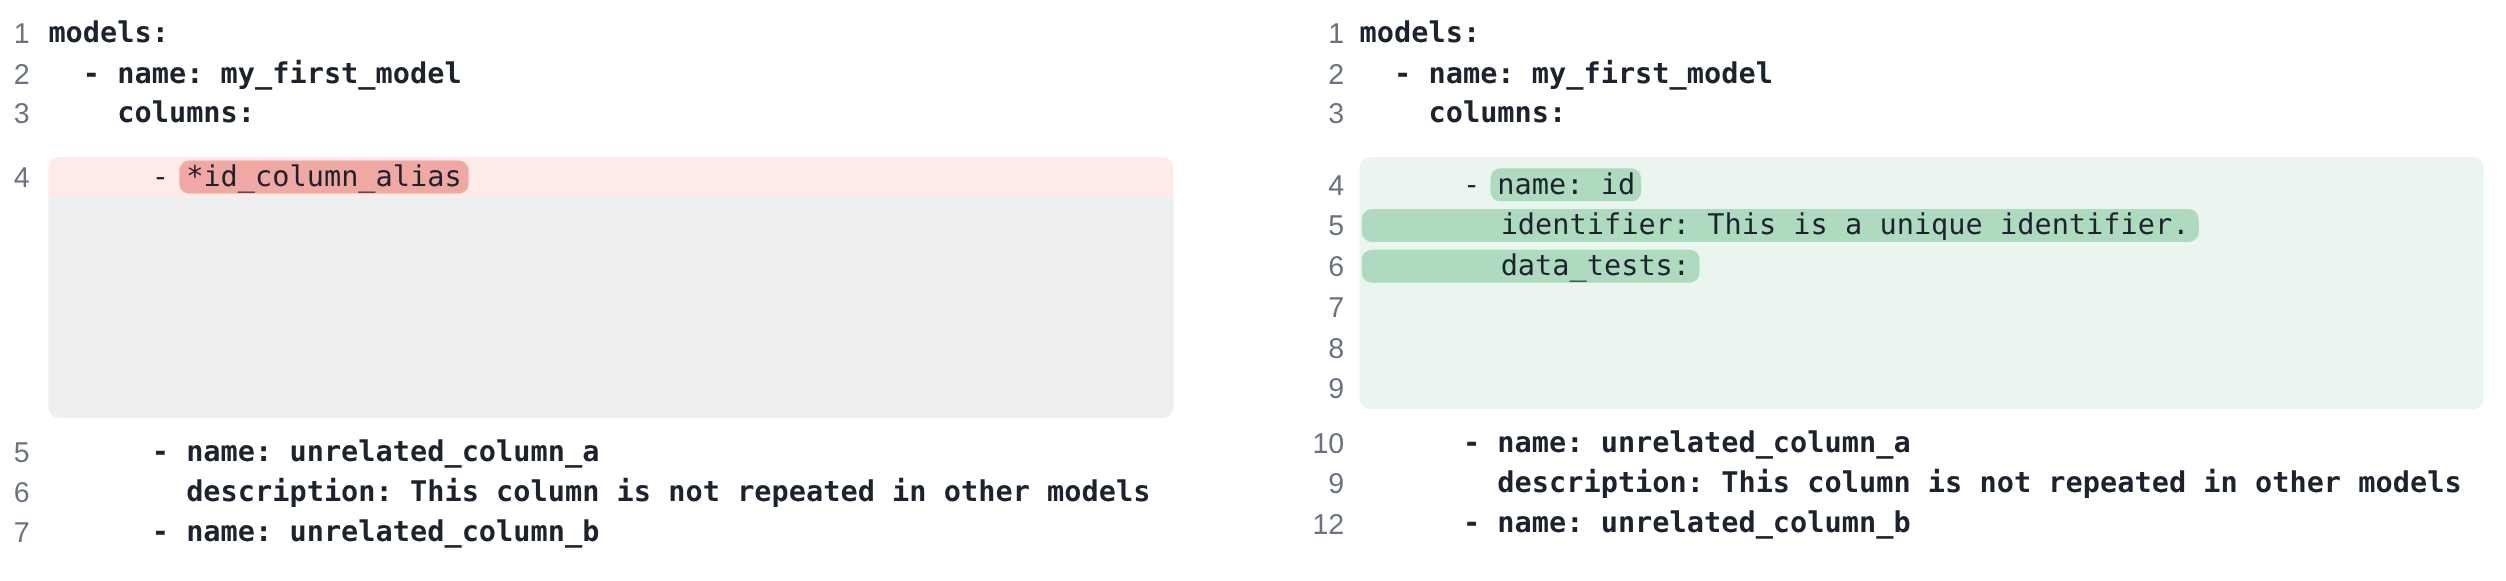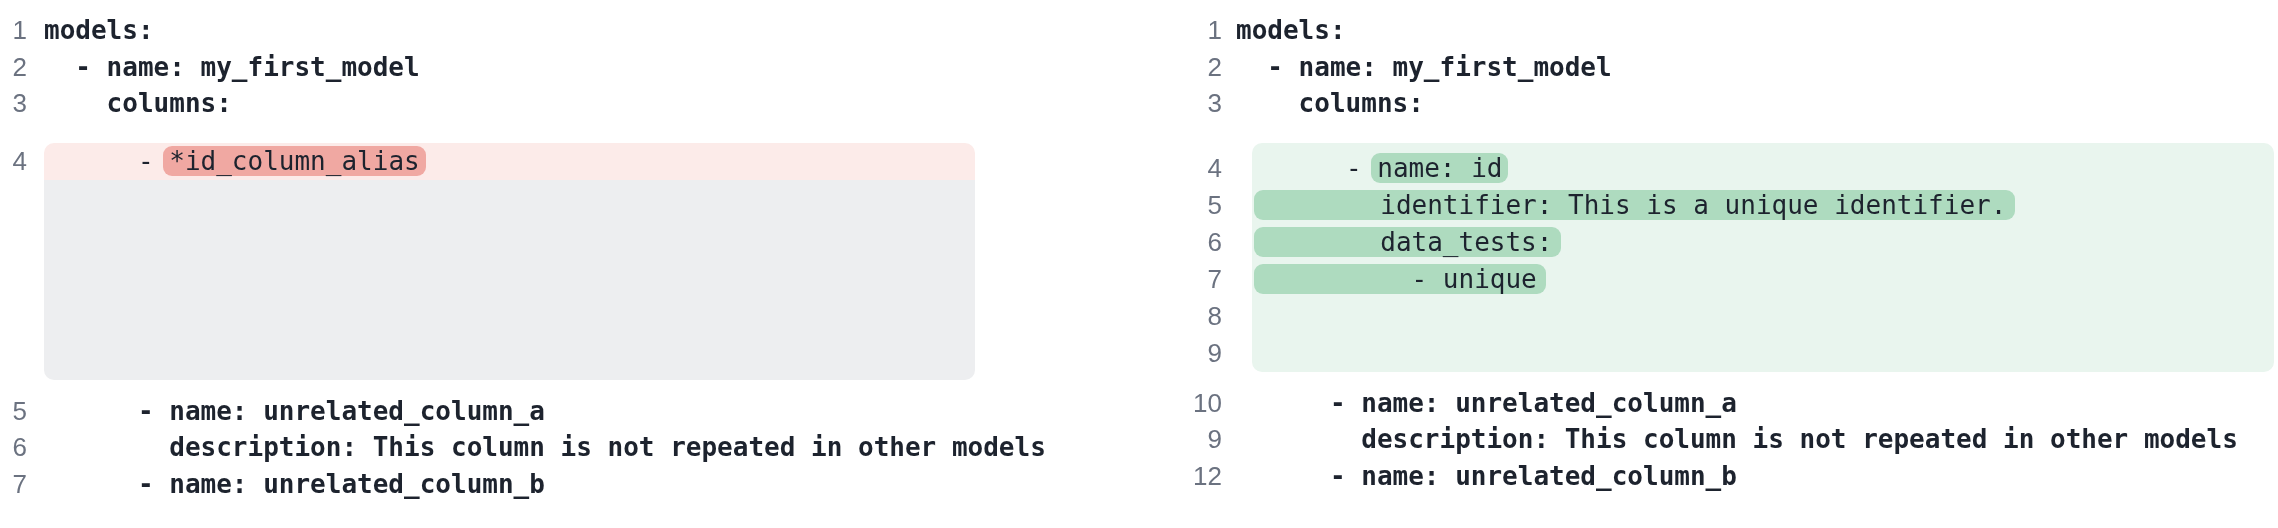--- a/index.html
+++ b/index.html
@@ -30,22 +30,22 @@
   .code { white-space:pre;font-weight:bold; }
   .pane-left  .code { margin-left:17px; width:1023px; }
   .pane-right .code { margin-left:14px; width:1022px; }
 
   
   .hunk { display:flex; margin:21px 0 13px 0; }
   .hunk .lncol { flex:none; }
   .pane-left  .hunk .lncol { width:27px; }
   .pane-right .hunk .lncol { width:83px; }
   .hunk .lncol .ln { display:block; height:37px; line-height:37px; width:100%; }
-  .pane-left  .hunk .contentcol { margin-left:17px; width:931px; }
-  .pane-right .hunk .contentcol { margin-left:30px; width:1022px; }
+  .pane-left  .hunk .contentcol { margin-left:17px; width:1023px; }
+  .pane-right .hunk .contentcol { margin-left:14px; width:1022px; }
 
   
   .line-removed {
     height:37px; line-height:37px; white-space:pre;
     background:#fcebe9;
     border-radius:10px 10px 0 0;
   }
   .filler {
     height:200px;
     background:#edeef0;
@@ -141,21 +141,20 @@
           <div class="ln">5</div>
           <div class="ln">6</div>
           <div class="ln">7</div>
           <div class="ln">8</div>
           <div class="ln">9</div>
         </div>
         <div class="contentcol">
           <div class="line-added">      - <span class="tok-added">name: id</span></div>
           <div class="line-added"><span class="tok-added full">        identifier: This is a unique identifier.</span></div>
           <div class="line-added"><span class="tok-added full">        data_tests:</span></div>
-          <div class="line-added"><span class="tok-added full">          - unique</span></div>
         </div>
       </div>
   <div class="row">
     <div class="ln">10</div>
     <div class="code">      - name: unrelated_column_a</div>
   </div>
 
   <div class="row">
     <div class="ln">9</div>
     <div class="code">        description: This column is not repeated in other models</div>

